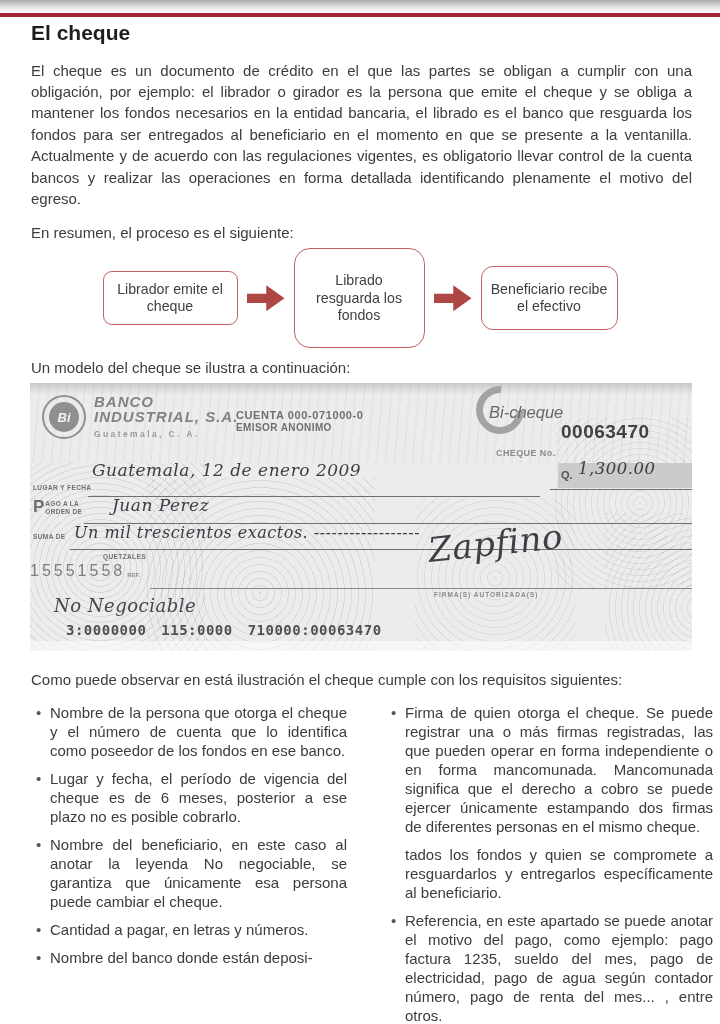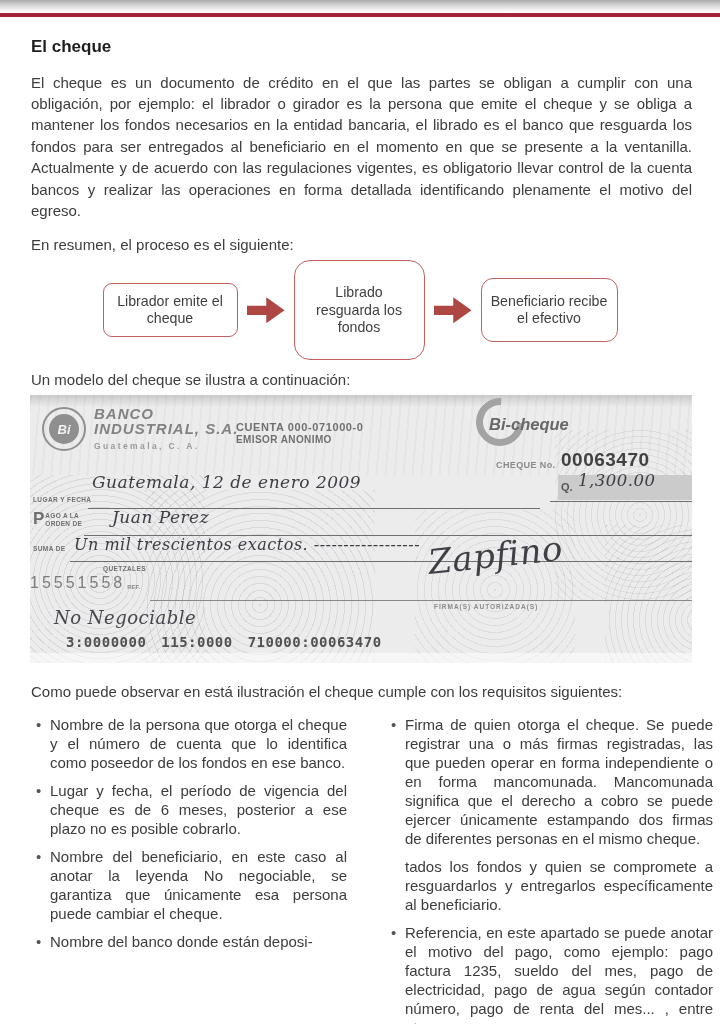--- a/index.html
+++ b/index.html
@@ -3,21 +3,21 @@
 <meta charset="utf-8">
 <style>
   * { margin:0; padding:0; box-sizing:border-box; }
   html,body { width:720px; background:#ffffff; font-family:"Liberation Sans", sans-serif; }
   .page { position:relative; width:720px; height:1024px; background:#fff; overflow:hidden; }
 
   .top-band { height:13px; width:100%;
     background:linear-gradient(180deg,#ababab 0%,#d9d9d9 45%,#f6f6f6 80%,#ffffff 100%); }
   .red-rule { height:3.5px; width:100%; background:#a32438; }
 
-  .doc-title { margin:20px 28px 0 31px; font-size:17px; font-weight:bold; color:#1e1e1e; }
+  .doc-title { margin:4px 28px 0 31px; font-size:21px; font-weight:bold; color:#1e1e1e; }
 
   .para { margin:15px 28px 0 31px; font-size:15px; line-height:21.4px; color:#3c3c3c;
     text-align:justify; }
 
   .lead { margin:15px 28px 0 31px; font-size:15px; color:#3c3c3c; }
 
   
   .flow { margin-top:11px; height:92px; display:flex; align-items:center; justify-content:center; }
   .fbox { border:1.6px solid #c4615e; color:#3f3f3f; font-size:14.2px; line-height:17.5px;
     text-align:center; display:flex; align-items:center; justify-content:center; background:#fff; }
@@ -54,23 +54,23 @@
     font-size:13px; font-weight:bold; font-style:italic; display:flex; align-items:center; justify-content:center; }
   .bank-name { left:64px; top:12px; color:#828282; font-weight:800; font-style:italic;
     font-size:15px; line-height:14.5px; letter-spacing:1px; }
   .bank-loc { font-size:8.5px; letter-spacing:2.4px; color:#9a9a9a; font-style:normal;
     font-weight:bold; margin-top:3px; }
   .cuenta { left:206px; top:26px; color:#6f6f6f; font-weight:bold; }
   .cuenta .l1 { font-size:11px; letter-spacing:.6px; }
   .cuenta .l2 { font-size:10px; letter-spacing:.4px; margin-top:1px; }
   .bic-ring { left:446px; top:3px; width:48px; height:48px; border:7px solid #a3a3a3;
     border-right-color:transparent; border-radius:50%; transform:rotate(-42deg); }
-  .bic-text { left:459px; top:20px; font-size:16.5px; font-weight:700; font-style:italic; color:#686868; }
+  .bic-text { left:459px; top:20px; font-size:16.5px; font-weight:400; font-style:italic; color:#686868; }
   .chq-lbl { left:466px; top:65px; font-size:9px; color:#8a8a8a; font-weight:bold; letter-spacing:.4px; }
-  .chq-no  { left:531px; top:54px; font-size:19px; font-weight:bold; color:#414141; letter-spacing:.5px; }
+  .chq-no  { left:531px; top:38px; font-size:19px; font-weight:bold; color:#414141; letter-spacing:.5px; }
   .amt-box { left:528px; top:80px; width:134px; height:25px; background:#cbcbcb; }
   .q-sym   { left:531px; top:86px; font-size:11px; font-weight:bold; color:#555; }
   .amt-val { left:548px; top:76px; font-size:16.5px; }
   .date-val{ left:62px;  top:77px; font-size:17px; }
   .lf-lbl  { left:3px; top:101px; }
   .pago    { left:3px; top:116px; display:flex; color:#6f6f6f; }
   .pago .bigP { font-size:17px; font-weight:bold; line-height:16px; }
   .pago .stack { font-size:6.5px; font-weight:bold; line-height:7.5px; letter-spacing:.3px; margin-left:1px; margin-top:1px; }
   .payee   { left:82px; top:112px; font-size:17px; }
   .suma-lbl{ left:3px; top:150px; }
@@ -179,20 +179,21 @@
     <div class="abs micr">3:0000000 115:0000 710000:00063470</div>
   </div>
 
   <p class="lead2">Como puede observar en está ilustración el cheque cumple con los requisitos siguientes:</p>
 
   <div class="cols">
     <div class="col-l">
       <div class="bi-item dot">Nombre de la persona que otorga el cheque y el número de cuenta que lo identifica como poseedor de los fondos en ese banco.</div>
       <div class="bi-item dot">Lugar y fecha, el período de vigencia del cheque es de 6 meses, posterior a ese plazo no es posible cobrarlo.</div>
       <div class="bi-item dot">Nombre del beneficiario, en este caso al anotar la leyenda No negociable, se garantiza que únicamente esa persona puede cambiar el cheque.</div>
+      <div class="bi-item dot">Cantidad a pagar, en letras y números.</div>
       <div class="bi-item dot">Nombre del banco donde están deposi-</div>
     </div>
     <div class="col-r">
       <div class="bi-item dot">Firma de quien otorga el cheque.  Se puede registrar una o más firmas registradas, las que pueden operar en forma independiente o en forma mancomunada.  Mancomunada significa que el derecho a cobro se puede ejercer únicamente estampando dos firmas de diferentes personas en el mismo cheque.</div>
       <div class="bi-item">tados los fondos y quien se compromete a resguardarlos y entregarlos específicamente al beneficiario.</div>
       <div class="bi-item dot">Referencia, en este apartado se puede anotar el motivo del pago, como ejemplo: pago factura 1235, sueldo del mes, pago de electricidad, pago de agua según contador número, pago de renta del mes... , entre otros.</div>
     </div>
   </div>
 
 </div>

